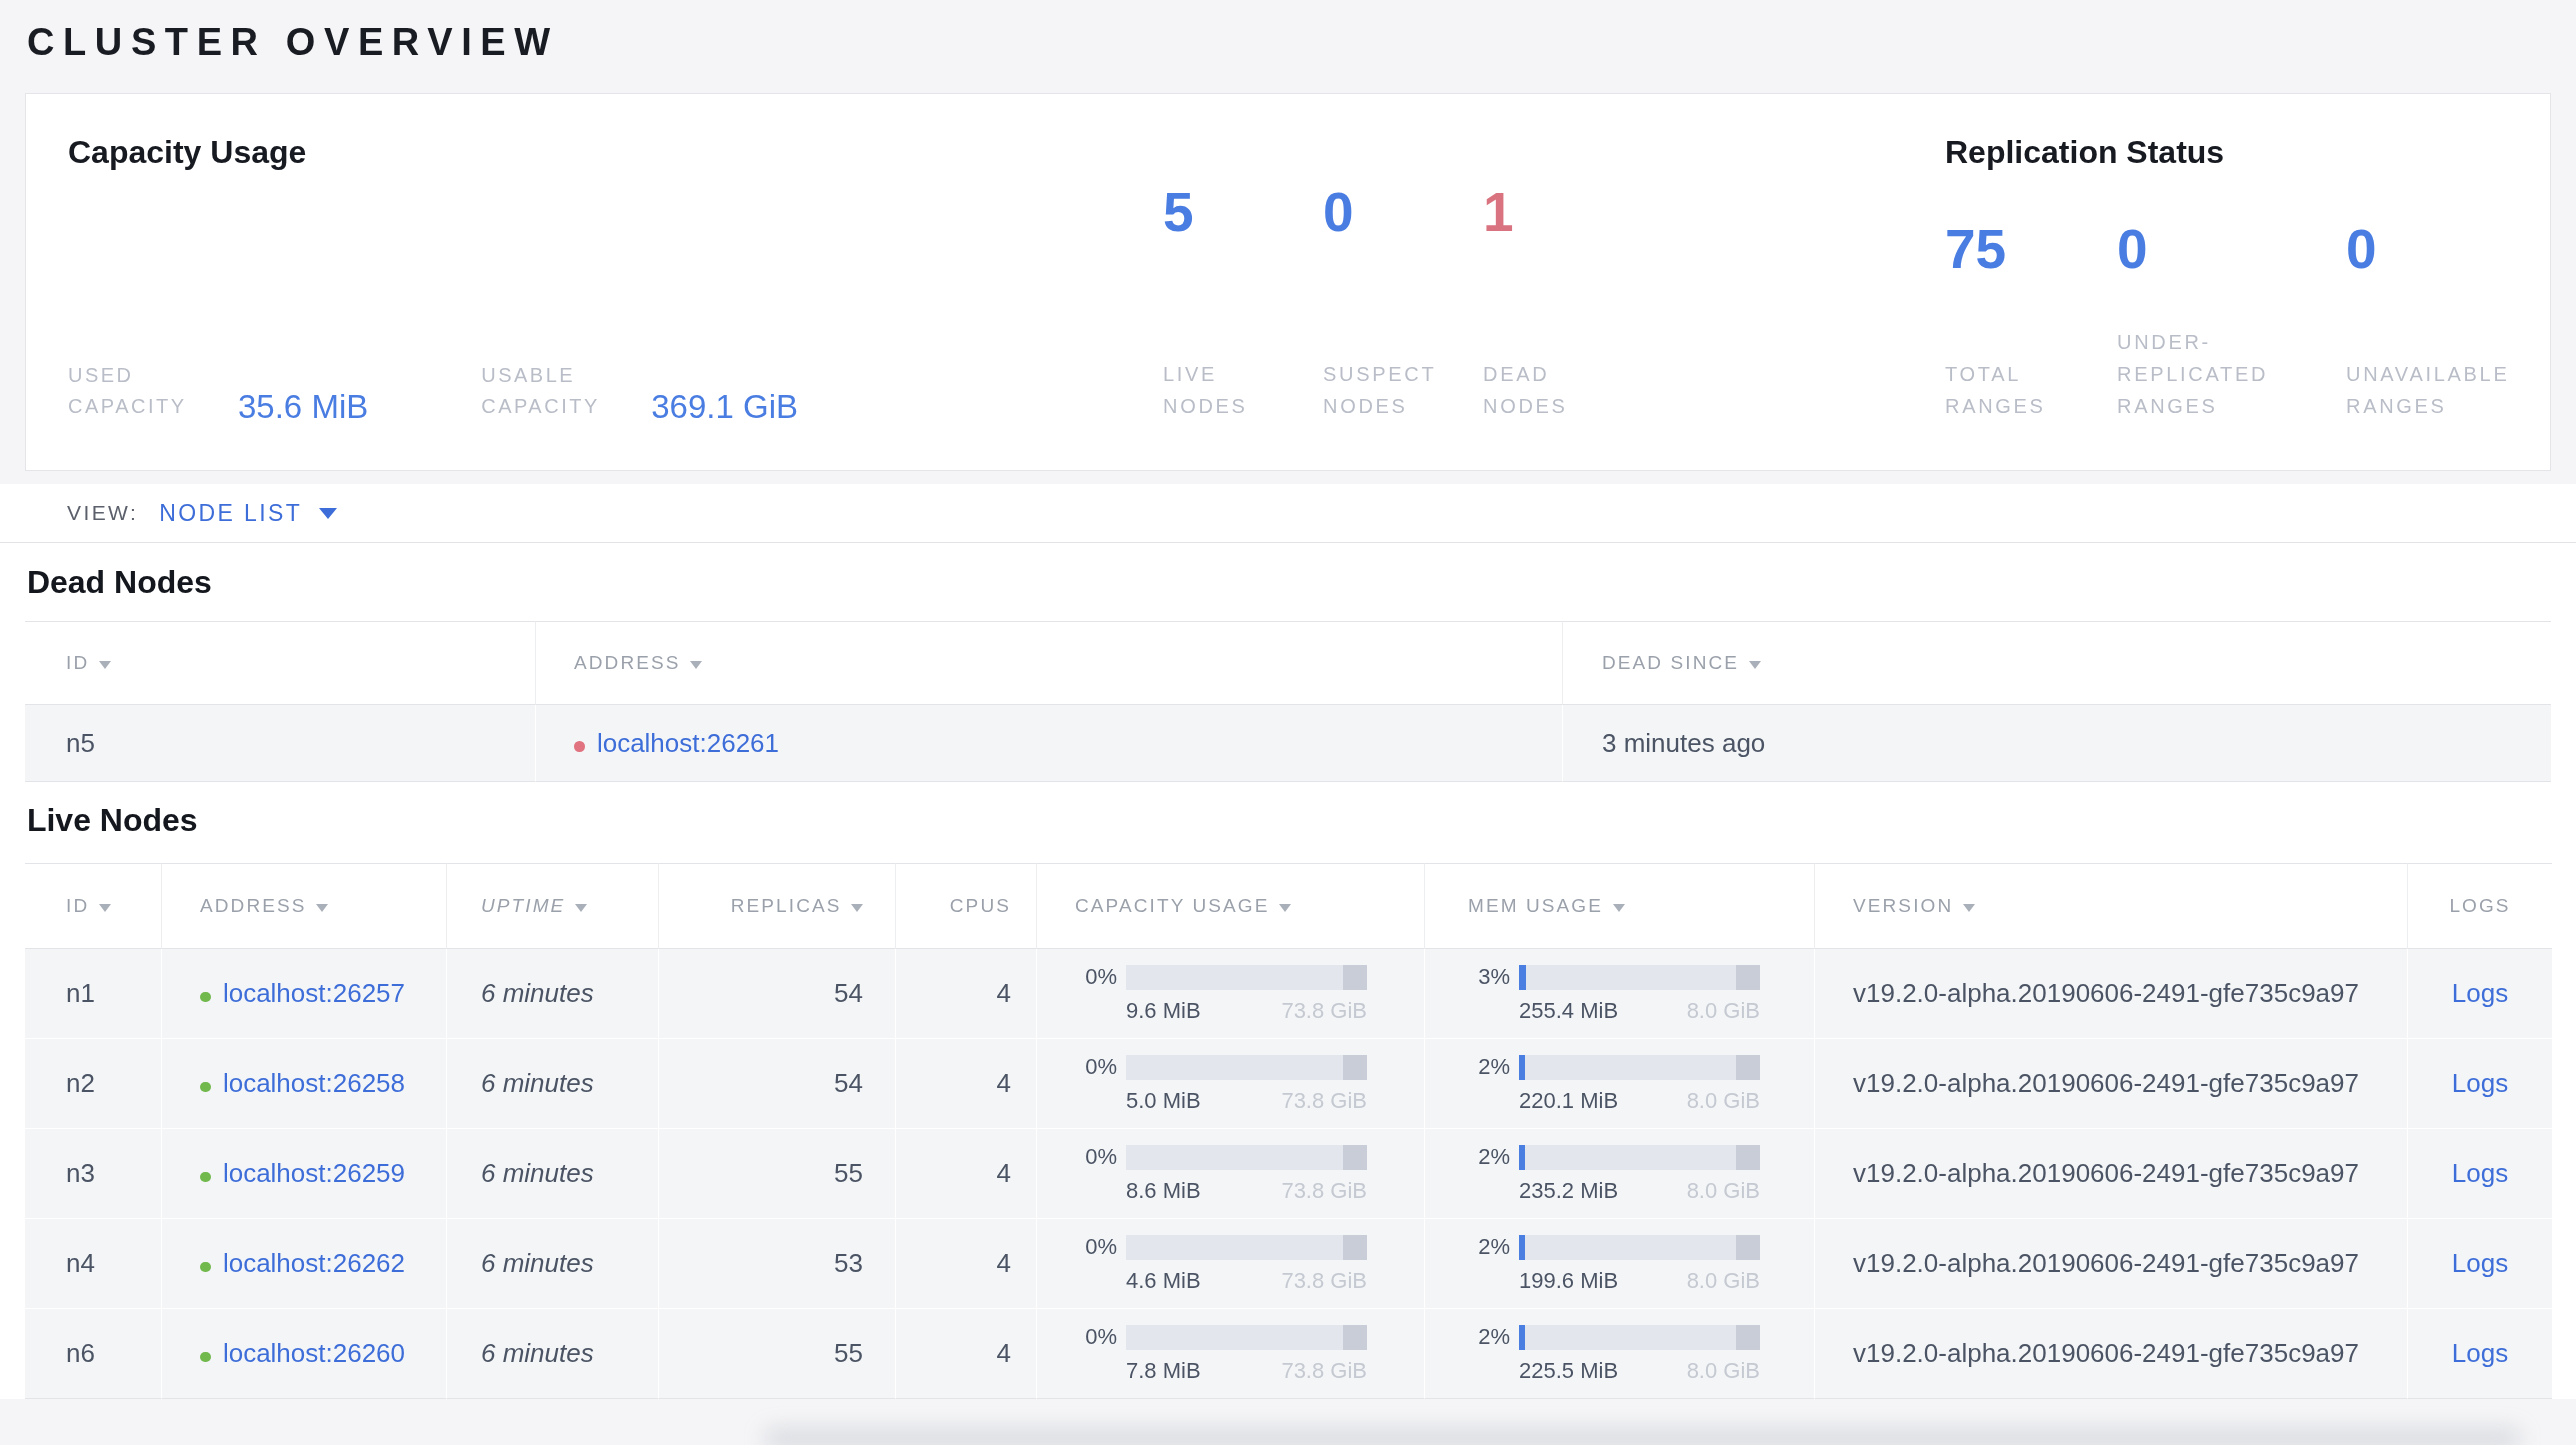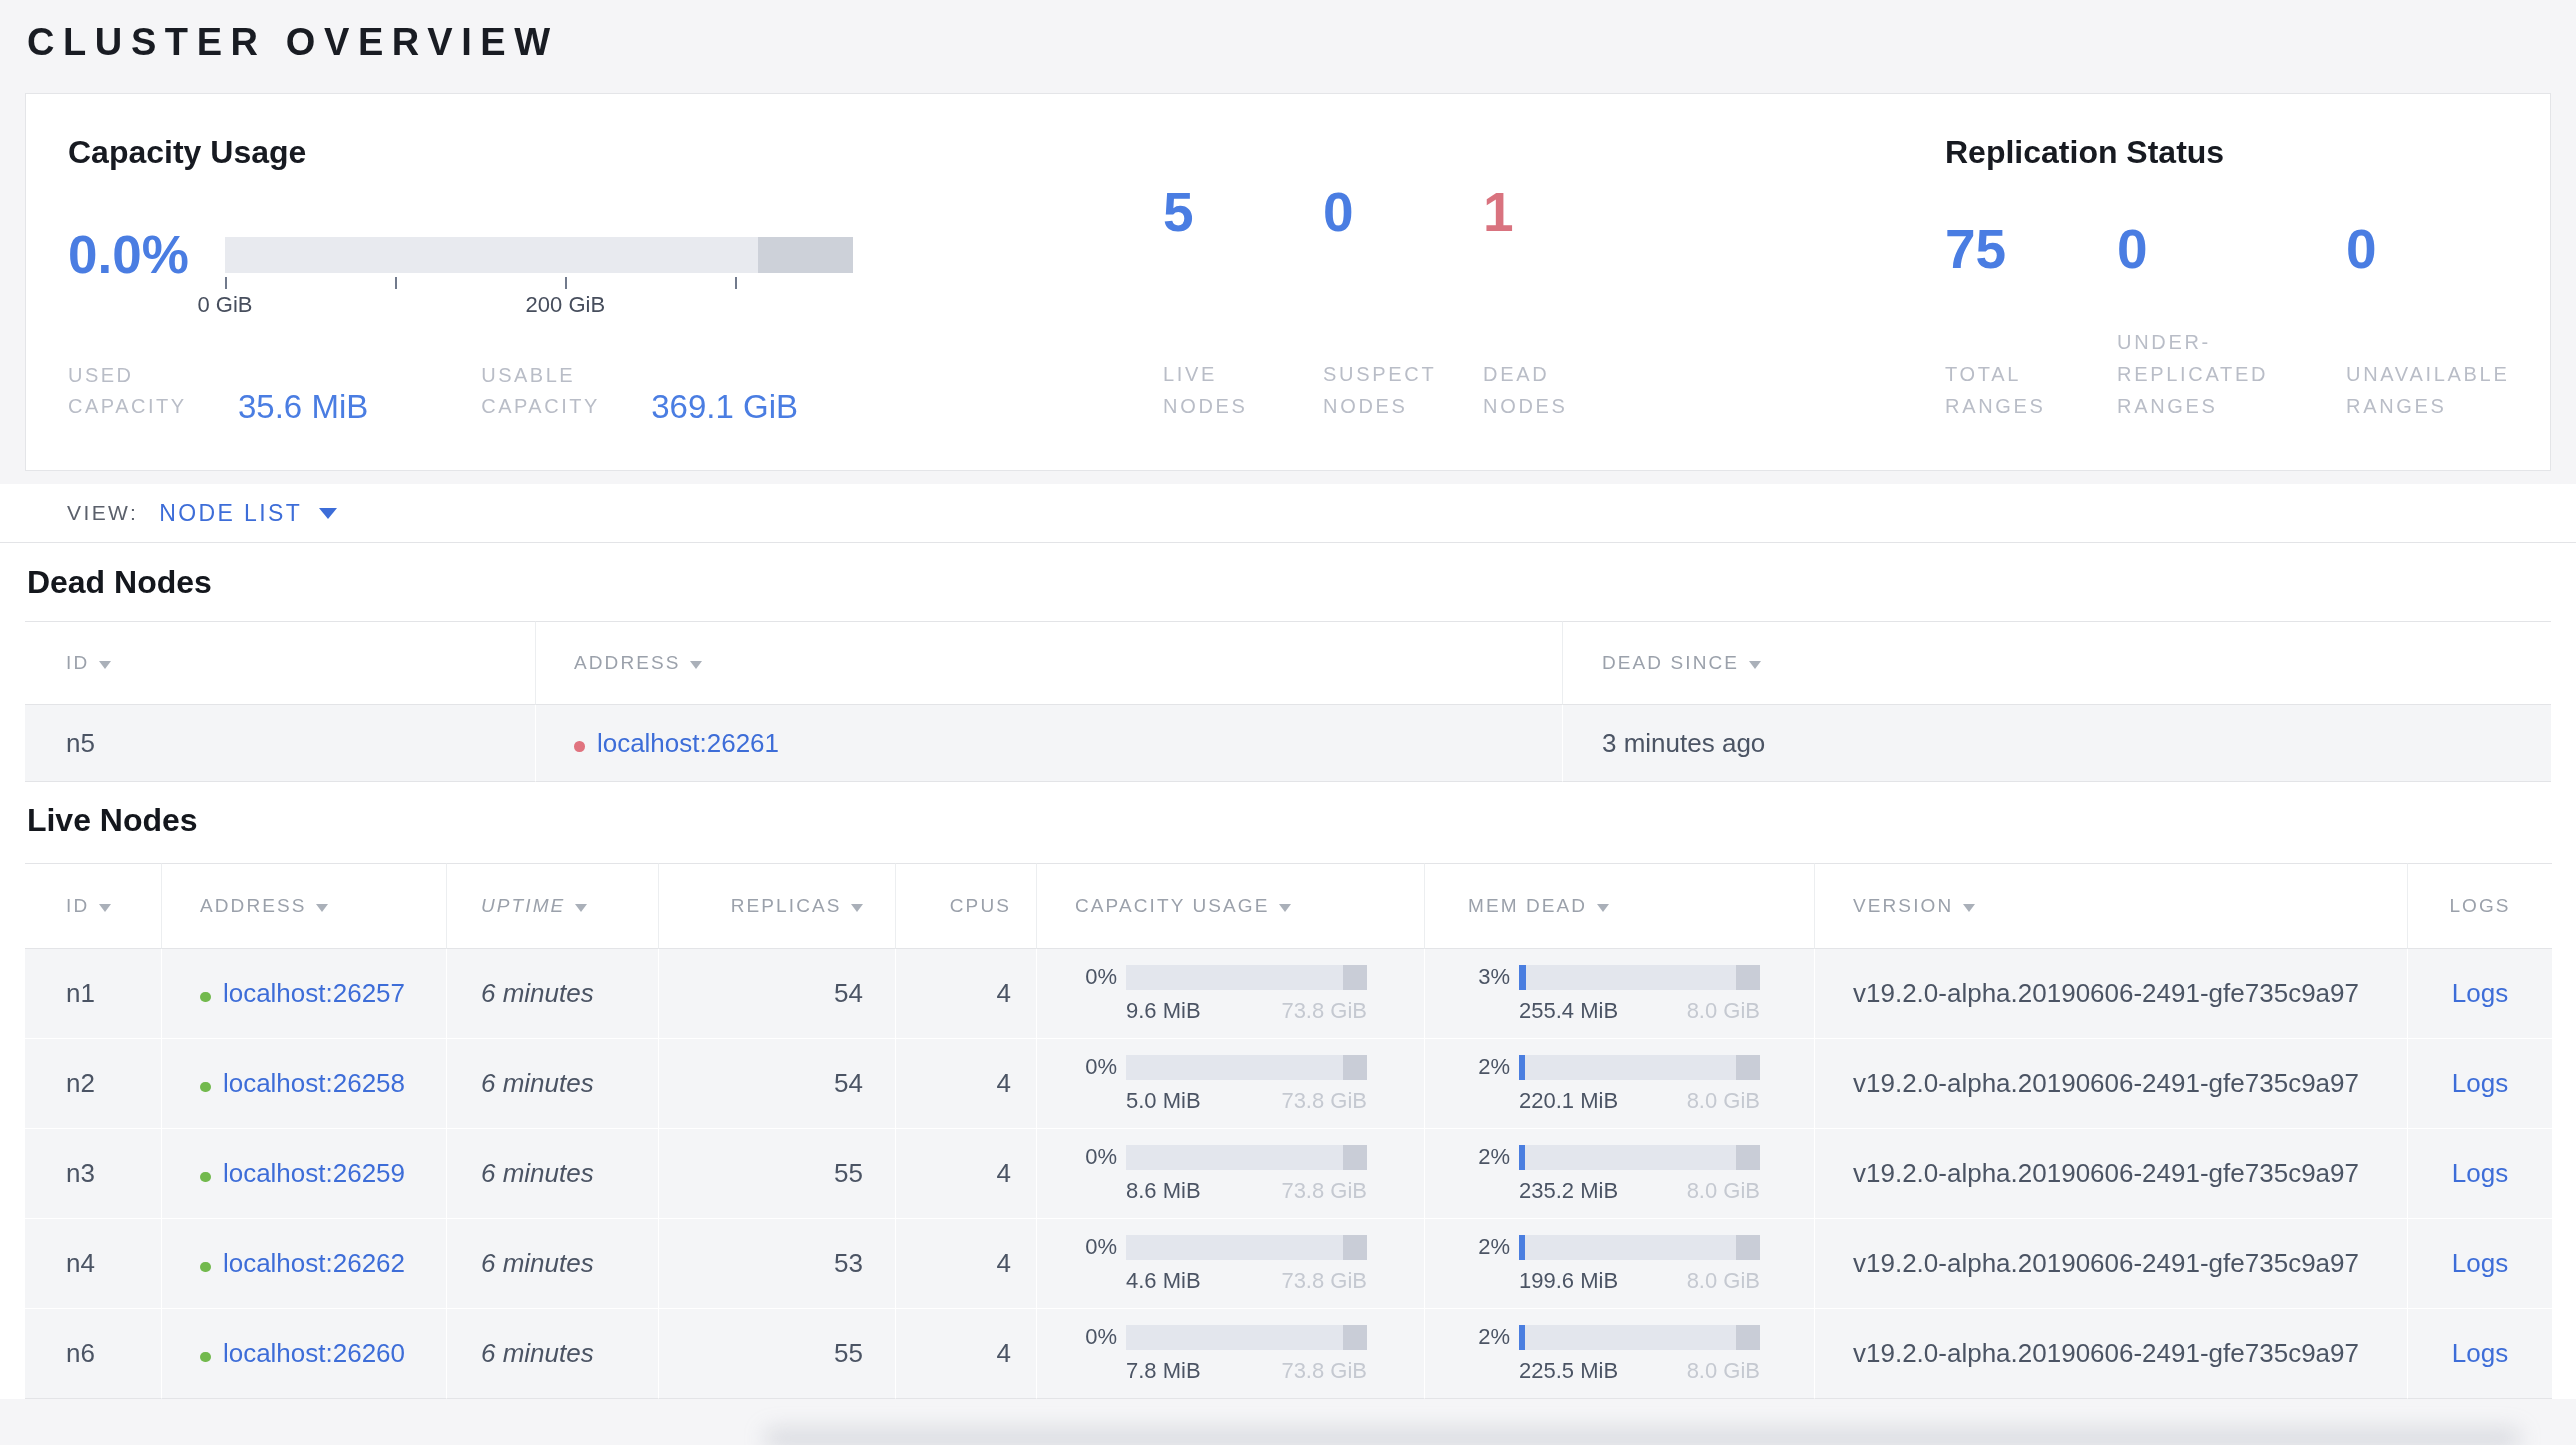--- a/index.html
+++ b/index.html
@@ -118,38 +118,20 @@
 </style>
 </head>
 <body style="--accent: #4a7de2; --link: #3d6dd8; --danger: #d9737f; --memfill: #4a7ee0;">
 
 <h1 class="page-title">CLUSTER OVERVIEW</h1>
 
 <section class="summary-card">
 
   <div class="sec sec-capacity">
     <h2 class="sec-title">Capacity Usage</h2>
-    <div class="cap-main">
-      <div class="cap-pct">0.0%</div>
-      <div class="cap-chart">
-        <div class="cap-bar">
-          <div class="cap-bar-reserved" style="width: 15.2%;"></div>
-        </div>
-        <div class="cap-ticks">
-            <div class="tick" style="left: 0%;"></div>
-            <div class="tick" style="left: 27.09%;"></div>
-            <div class="tick" style="left: 54.19%;"></div>
-            <div class="tick" style="left: 81.28%;"></div>
-          </div>
-        <div class="cap-ticklabels">
-            <div class="tick-label" style="left: 0%;">0 GiB</div>
-            <div class="tick-label" style="left: 54.19%;">200 GiB</div>
-          </div>
-      </div>
-    </div>
     <div class="cap-stats">
       <div class="cap-stat">
         <div class="cap-stat-label">USED
 CAPACITY</div>
         <div class="cap-stat-value">35.6 MiB</div>
       </div>
       <div class="cap-stat">
         <div class="cap-stat-label">USABLE
 CAPACITY</div>
         <div class="cap-stat-value">369.1 GiB</div>
@@ -229,21 +211,21 @@
   <h2 class="section-title live">Live Nodes</h2>
   <table class="live-table">
     <thead>
         <tr>
           <th class="c-id" style="width: 136px;"><span>ID</span><span class="sort-caret"></span></th>
           <th class="c-addr" style="width: 285px;"><span>ADDRESS</span><span class="sort-caret"></span></th>
           <th class="c-uptime" style="width: 212px;"><span>UPTIME</span><span class="sort-caret"></span></th>
           <th class="c-repl" style="width: 237px;"><span>REPLICAS</span><span class="sort-caret"></span></th>
           <th class="c-cpus" style="width: 141px;"><span>CPUS</span></th>
           <th class="c-cap" style="width: 388px;"><span>CAPACITY USAGE</span><span class="sort-caret"></span></th>
-          <th class="c-mem" style="width: 390px;"><span>MEM DEAD</span><span class="sort-caret"></span></th>
+          <th class="c-mem" style="width: 390px;"><span>MEM USAGE</span><span class="sort-caret"></span></th>
           <th class="c-ver" style="width: 593px;"><span>VERSION</span><span class="sort-caret"></span></th>
           <th class="c-logs" style="width: 145px;"><span>LOGS</span></th>
         </tr>
       </thead>
     <tbody>
         <tr>
           <td class="c-id">n1</td>
           <td class="c-addr"><span class="status-dot" style="background: rgb(114, 185, 77);"></span><a class="cell-link">localhost:26257</a></td>
           <td class="c-uptime">6 minutes</td>
           <td class="c-repl">54</td>

